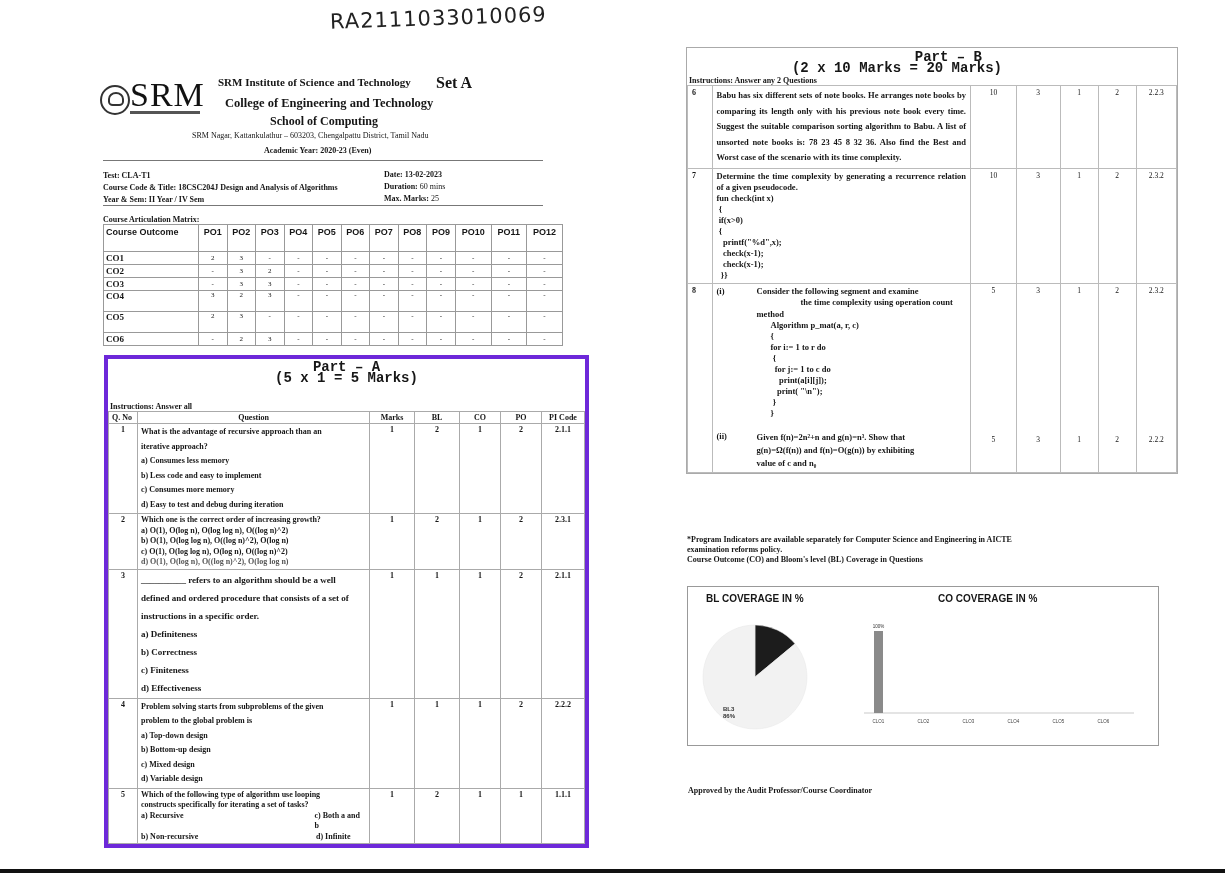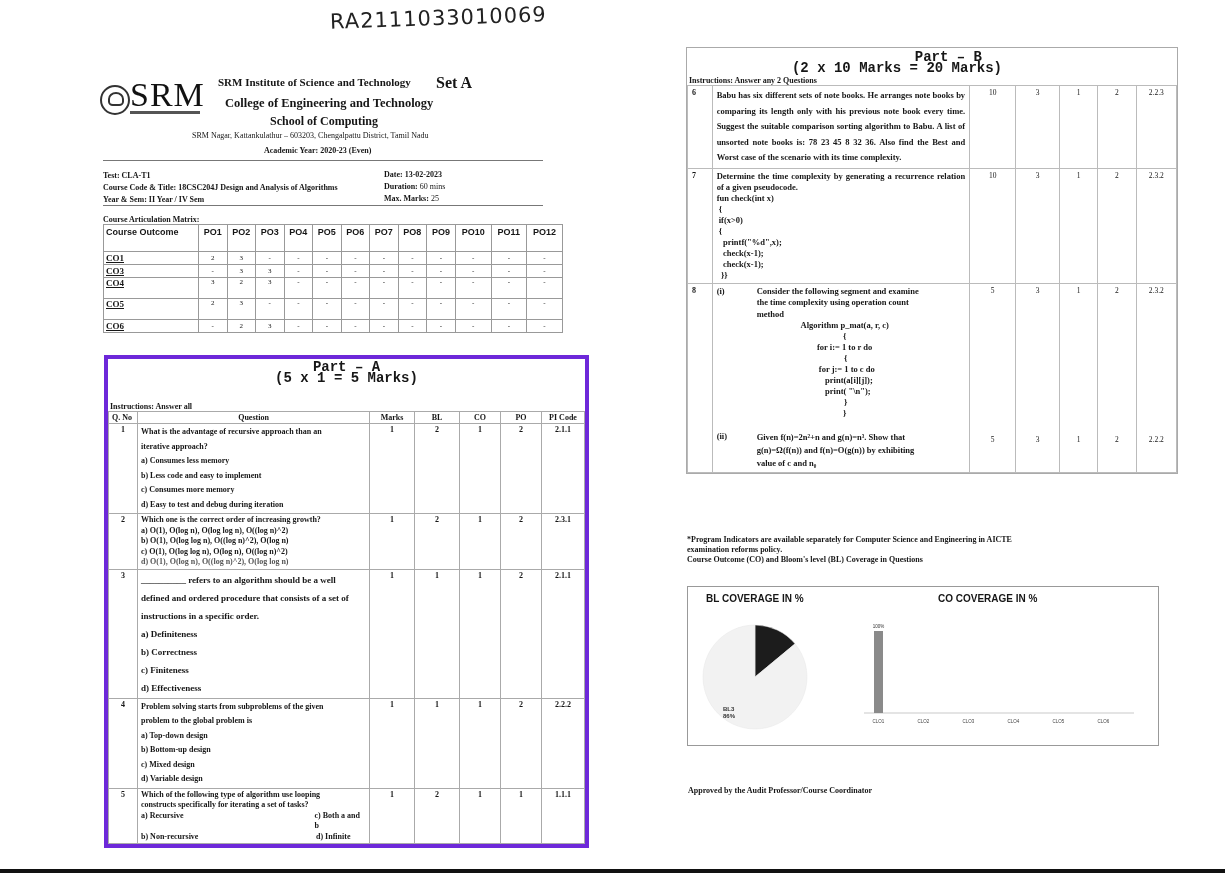--- a/index.html
+++ b/index.html
@@ -24,21 +24,21 @@
 
   .meta { font-size:8px; font-weight:bold; }
   .meta span.v { font-weight:normal;margin-top:32px; }
 
   
   table { border-collapse:collapse; }
   .matrix { left:103px; top:224px; width:460px; font-size:8px; }
   .matrix th, .matrix td { border:1px solid #999; text-align:center; padding:0; }
   .matrix th { font-family:"Liberation Sans", sans-serif; font-size:9px; font-weight:bold; height:24px; vertical-align:top; padding-top:2px; }
   .matrix td { height:12px; font-size:7px; }
-  .matrix td.co { text-align:left; font-weight:bold; font-size:9px; padding-left:2px;text-decoration:underline; }
+  .matrix td.co { text-align:left; font-weight:bold; font-size:9px; padding-left:2px; }
   .matrix td.tall { height:20px; vertical-align:top; }
 
   
   .partA { left:104px; top:355px; width:477px; border:4px solid #6d28d9; }
   .ptitle { text-align:center; font-weight:bold; font-size:14px; line-height:11px;font-family:Liberation Mono, monospace; }
   .qtable { width:100%; font-size:8px; font-weight:bold; }
   .qtable th, .qtable td { border:1px solid #aaa; padding:1px 3px; vertical-align:top; }
   .qtable th { font-size:8px; }
   .qtable td.c { text-align:center; }
   .qtable .line { line-height:14.5px; }
@@ -106,20 +106,35 @@
         <th>PO11</th>
         <th>PO12</th>
       </tr>
     </thead>
   <tbody id="matrix-body">
       <tr>
         <td class="co">CO1</td>
         <td>2</td>
         <td>3</td>
         <td>-</td>
+        <td>-</td>
+        <td>-</td>
+        <td>-</td>
+        <td>-</td>
+        <td>-</td>
+        <td>-</td>
+        <td>-</td>
+        <td>-</td>
+        <td>-</td>
+      </tr>
+      <tr>
+        <td class="co">CO2</td>
+        <td>-</td>
+        <td>3</td>
+        <td>2</td>
         <td>-</td>
         <td>-</td>
         <td>-</td>
         <td>-</td>
         <td>-</td>
         <td>-</td>
         <td>-</td>
         <td>-</td>
         <td>-</td>
       </tr>
@@ -330,24 +345,24 @@
         <td class="c">2.3.2</td>
       </tr>
       <tr>
         <td>8</td>
         <td>
           <div style="display:flex;">
             <div style="width:40px;" class="sub">(i)</div>
             <div>
               <div class="sub" id="q8a-text">
                   <div style="white-space:pre;">Consider the following segment and examine</div>
-                  <div style="white-space:pre;">the time complexity using operation count</div>
+                  <div style="white-space:pre;margin-left:44px;">the time complexity using operation count</div>
                   <div style="white-space:pre;">method</div>
                 </div>
-              <div class="code" id="q8a-code" style="padding-left:14px;text-align:center;">
+              <div class="code" id="q8a-code" style="padding-left:14px;">
                   <div style="white-space:pre;">Algorithm p_mat(a, r, c)</div>
                   <div style="white-space:pre;">{</div>
                   <div style="white-space:pre;">for i:= 1 to r do</div>
                   <div style="white-space:pre;"> {</div>
                   <div style="white-space:pre;">  for j:= 1 to c do</div>
                   <div style="white-space:pre;">    print(a[i][j]);</div>
                   <div style="white-space:pre;">   print( "\n");</div>
                   <div style="white-space:pre;"> }</div>
                   <div style="white-space:pre;">}</div>
                 </div>

